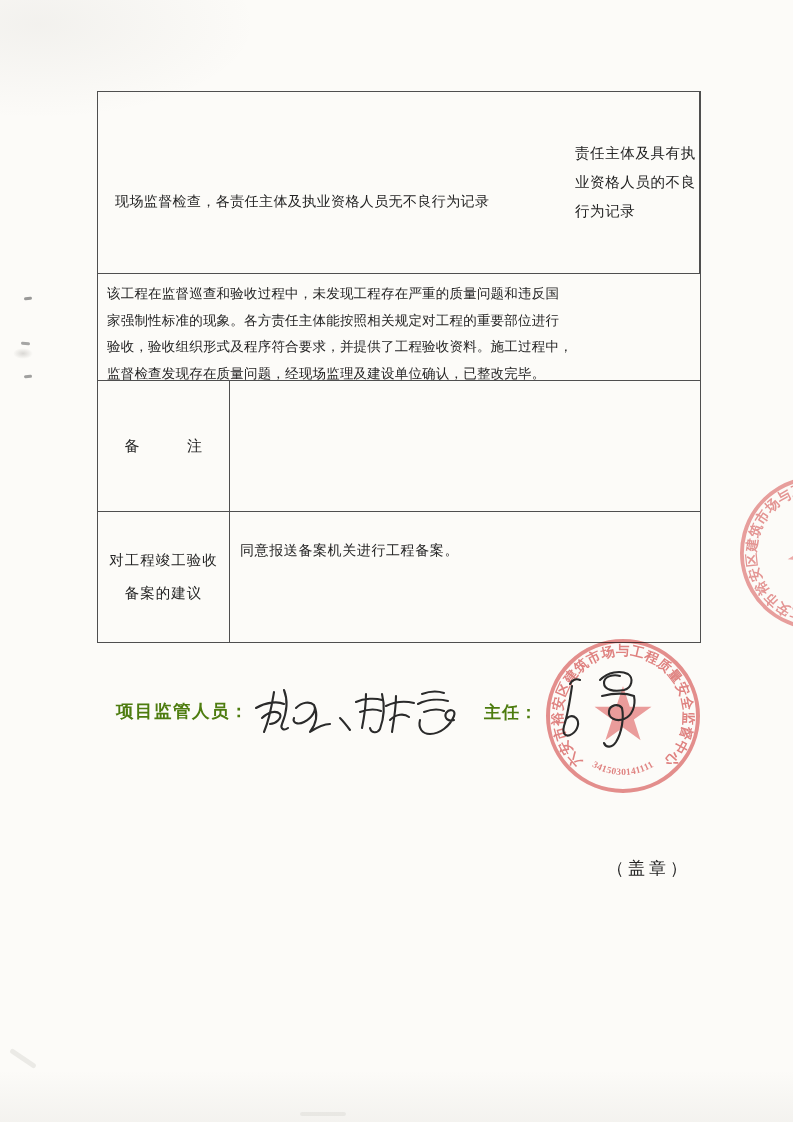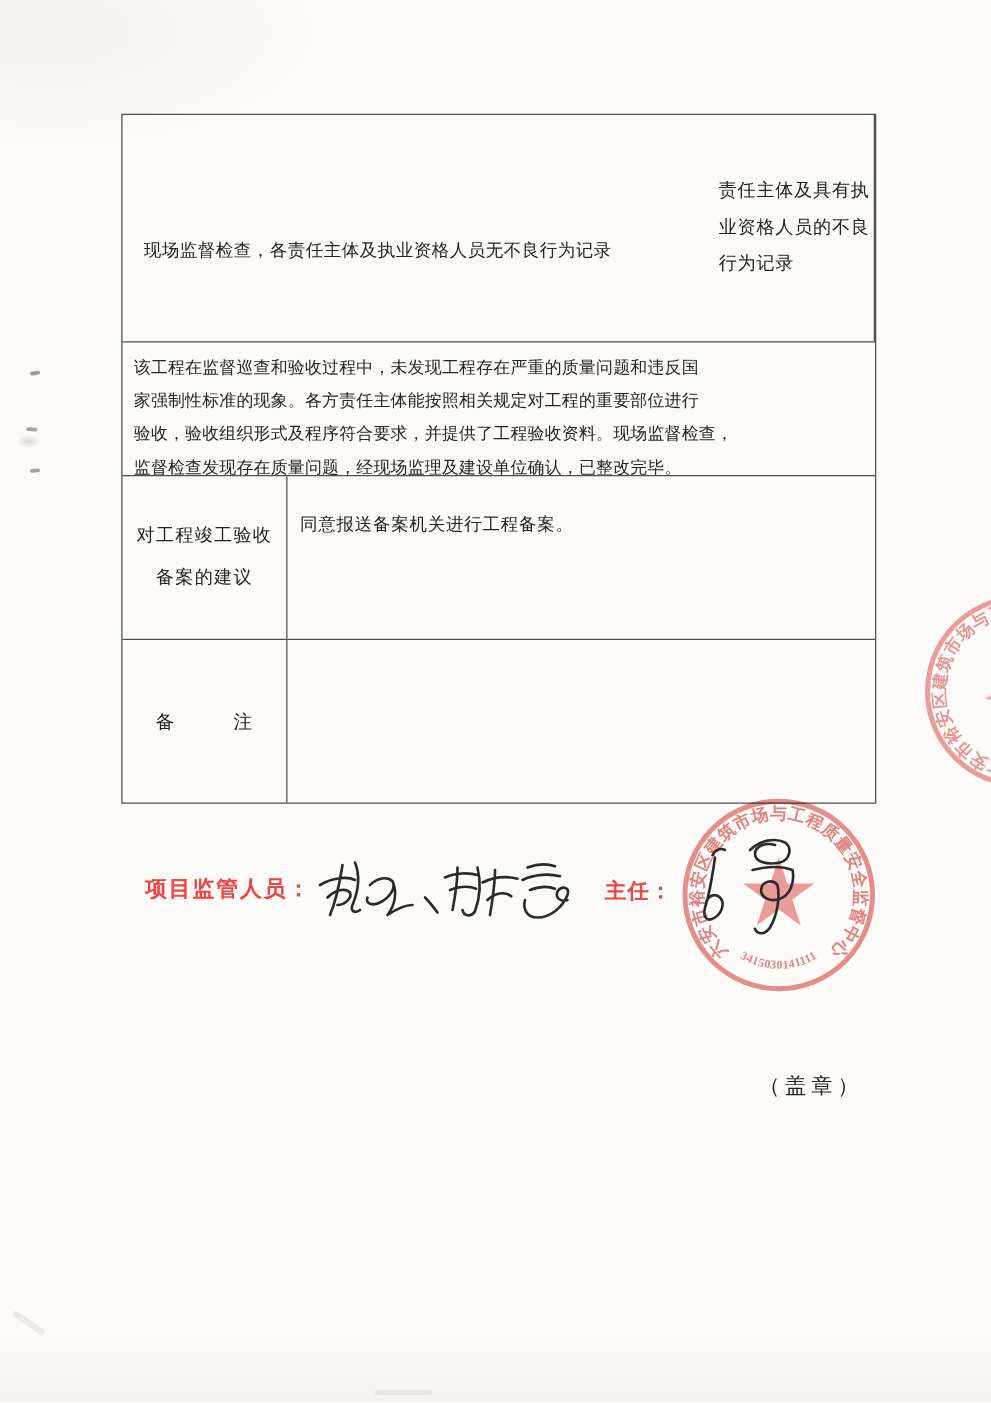--- a/index.html
+++ b/index.html
@@ -51,21 +51,21 @@
   .r2 .lbl{ justify-content:center; text-align:center; line-height:30px; letter-spacing:1px; }
   .r2 .cnt{ padding:7px 6px 0 9px; font-size:13.5px; line-height:26.5px; letter-spacing:.2px; }
 
   .r3 .lbl{ justify-content:center; text-align:center; line-height:33px; letter-spacing:1px; }
   .r3 .cnt{ padding:30px 10px 0 10px; letter-spacing:.6px; }
 
   .r4 .lbl{ justify-content:center; text-align:center; font-size:15px; }
 
   
   .sig-label{
-    position:absolute; font-weight:600; color:#ef4444; z-index:4;
+    position:absolute; font-weight:600; color:#4d7c0f; z-index:4;
     font-family:"Liberation Serif","DejaVu Serif",serif;
   }
   .sup-label{ left:116px; top:699px; font-size:17.5px; letter-spacing:1.5px; }
   .dir-label{ left:484px; top:701px; font-size:17px; letter-spacing:1px; }
 
   .sig-svg{ position:absolute; z-index:4; }
   .sup-sig{ left:244px; top:674px; }
   .dir-sig{ left:542px; top:656px; }
   .sig-stroke{ fill:none; stroke:#2a2a2a; stroke-width:2.1; stroke-linecap:round; stroke-linejoin:round; }
 
@@ -98,31 +98,31 @@
 <div class="stable">
   <div class="trow r1">
     <div class="cell cnt">现场监督检查，各责任主体及执业资格人员无不良行为记录</div>
     <div class="cell lbl">责任主体及具有执
 业资格人员的不良
 行为记录</div>
   </div>
   <div class="trow r2">
     <div class="cell cnt">该工程在监督巡查和验收过程中，未发现工程存在严重的质量问题和违反国
 家强制性标准的现象。各方责任主体能按照相关规定对工程的重要部位进行
-验收，验收组织形式及程序符合要求，并提供了工程验收资料。现场监督检查，
+验收，验收组织形式及程序符合要求，并提供了工程验收资料。施工过程中，
 监督检查发现存在质量问题，经现场监理及建设单位确认，已整改完毕。</div>
+  </div>
+  <div class="trow r4">
+    <div class="cell lbl">备　　　注</div>
+    <div class="cell cnt"></div>
   </div>
   <div class="trow r3">
     <div class="cell lbl">对工程竣工验收
 备案的建议</div>
     <div class="cell cnt">同意报送备案机关进行工程备案。</div>
-  </div>
-  <div class="trow r4">
-    <div class="cell lbl">备　　　注</div>
-    <div class="cell cnt"></div>
   </div>
 </div>
 
 <span class="sig-label sup-label">项目监管人员：</span>
 
 <svg class="sig-svg sup-sig" width="225" height="75" viewBox="0 0 225 75">
   <path class="sig-stroke" d="M30 18 C28 30 26 44 20 58 M12 34 C22 28 34 27 40 30 M18 44 C24 38 32 36 36 40 C38 44 32 50 26 50 M40 16 C44 26 43 38 38 50 C36 55 40 57 44 54"></path>
   <path class="sig-stroke" d="M52 34 C58 28 66 27 70 31 C73 36 68 44 60 48 C54 51 48 49 50 44 M70 31 C74 40 72 50 66 58 C72 54 80 50 86 50"></path>
   <path class="sig-stroke" d="M96 44 C100 48 103 52 106 56"></path>
   <path class="sig-stroke" d="M122 20 C122 32 120 44 118 54 M112 28 C120 24 132 24 138 26 M116 38 C124 35 132 35 137 37 M138 20 C141 32 140 44 136 55 C133 60 127 59 126 54"></path>

